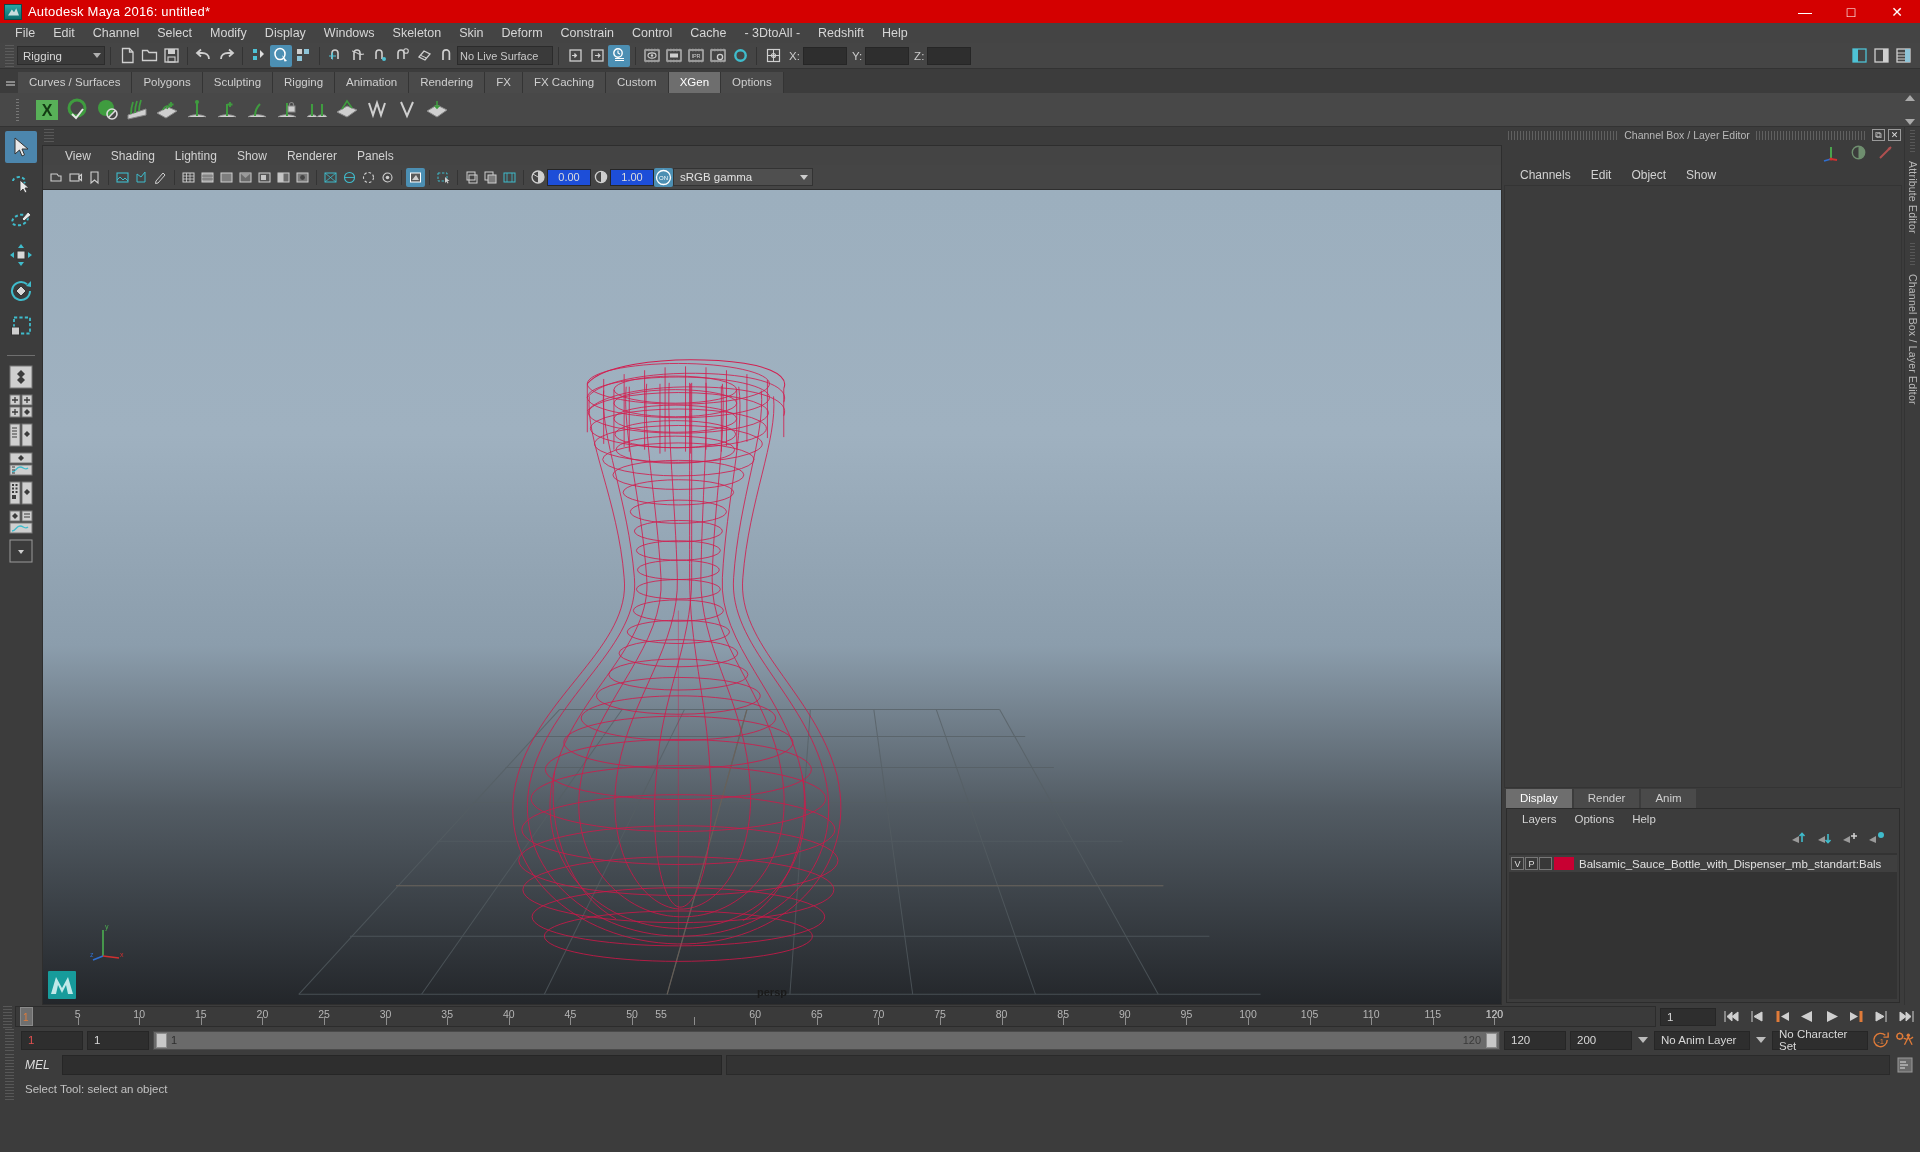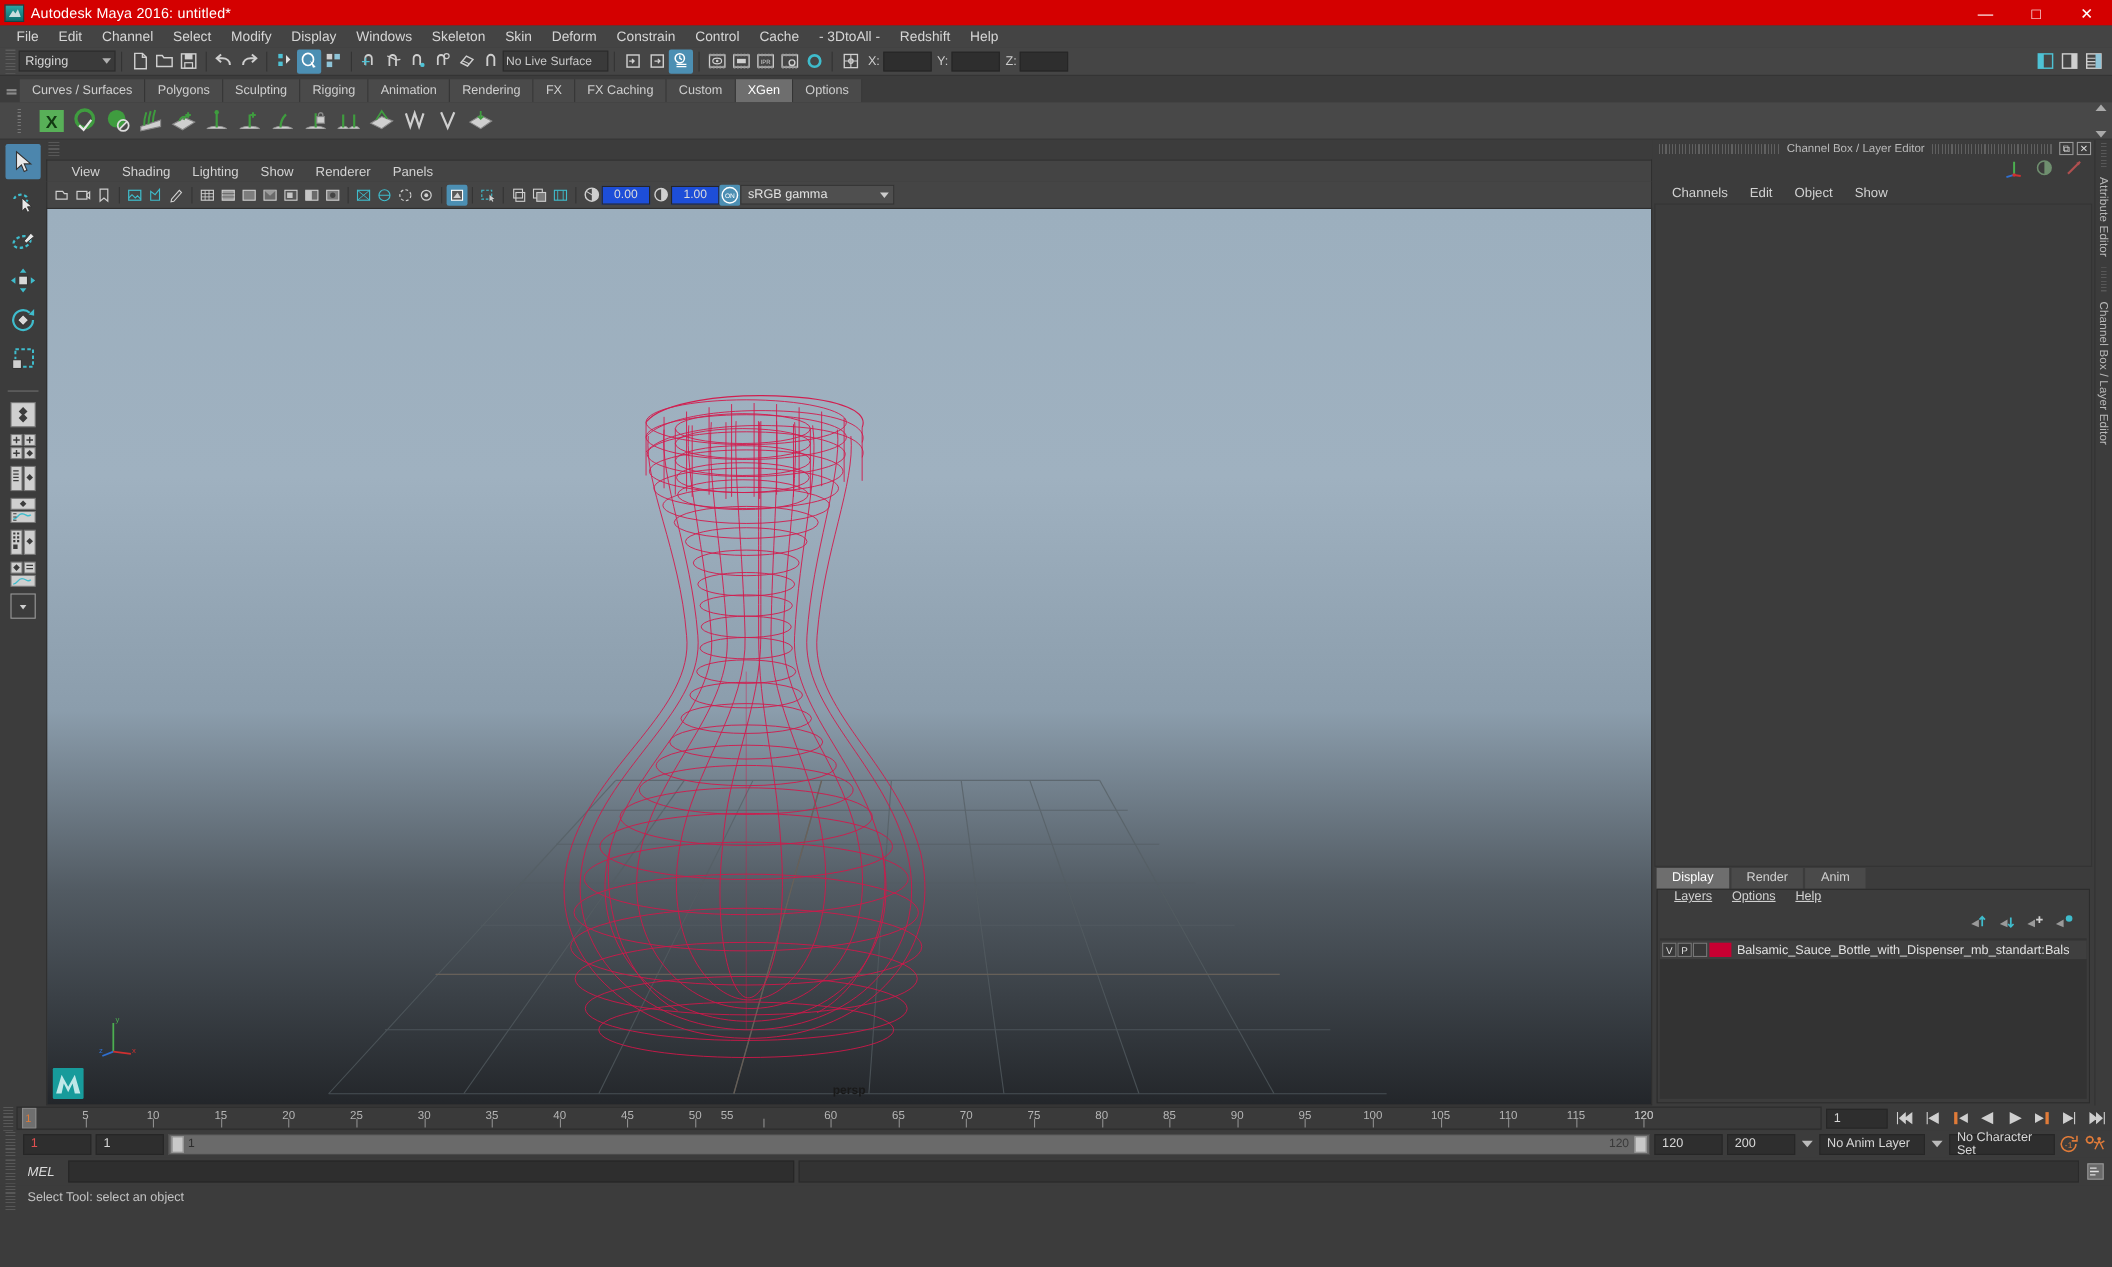--- a/index.html
+++ b/index.html
@@ -83,21 +83,21 @@
   .rd-title .dotfill{flex:1;height:9px;background:repeating-linear-gradient(to right,#6c6c6c 0 1px,transparent 1px 3px);opacity:.75;margin:0 6px;}
   .rd-title .wbtn{width:13px;height:12px;border:1px solid #9a9a9a;margin-right:3px;display:flex;align-items:center;justify-content:center;font-size:9px;color:#ddd;}
   .cbtools{height:22px;display:flex;align-items:center;justify-content:flex-end;padding-right:10px;gap:10px;}
   .cbmenu{height:20px;display:flex;align-items:center;padding-left:8px;}
   .cbmenu .mi{padding:0 10px;font-size:12px;color:#d2d2d2;}
   .cbbody{flex:1;background:#3c3c3c;border:1px solid #343434;margin:0 2px;}
   .layertabs{height:20px;display:flex;align-items:flex-end;padding-left:4px;}
   .ltab{height:19px;line-height:19px;padding:0 14px;font-size:11.5px;color:#cfcfcf;background:#4a4a4a;margin-right:2px;}
   .ltab.active{background:#6e6e6e;color:#fff;}
   .layerpanel{flex:none;height:195px;margin:0 4px 2px 4px;border:1px solid #2c2c2c;background:#3c3c3c;display:flex;flex-direction:column;}
-  .lp-menu{height:20px;display:flex;padding-left:6px;text-decoration:underline;}
+  .lp-menu{height:20px;display:flex;align-items:center;padding-left:6px;}
   .lp-menu .mi{padding:0 9px;font-size:11.5px;color:#d2d2d2;}
   .lp-icons{height:22px;display:flex;align-items:center;justify-content:flex-end;gap:9px;padding-right:14px;}
   .lp-list{flex:1;background:#333;margin:2px 2px 3px 2px;padding-top:2px;}
   .layerrow{height:17px;display:flex;align-items:center;background:#3f3f3f;padding-left:2px;gap:1px;}
   .lbox{width:13px;height:13px;border:1px solid #777;background:#383838;font-size:9px;color:#ddd;display:flex;align-items:center;justify-content:center;flex:none;}
   .lswatch{width:20px;height:13px;background:#c80032;margin:0 4px 0 1px;flex:none;}
   .lname{font-size:11.5px;color:#e0e0e0;white-space:nowrap;overflow:hidden;}
   .rd-side{width:16px;background:#3c3c3c;display:flex;flex-direction:column;align-items:center;border-left:1px solid #333;flex:none;}
   .vstrip{writing-mode:vertical-rl;font-size:10.5px;color:#b8b8b8;padding:6px 0;letter-spacing:.2px;}
   .vstrip.dotted{background:repeating-linear-gradient(to bottom,#6a6a6a 0 1px,transparent 1px 3px);width:5px;height:22px;margin:3px 0;opacity:.6;}

